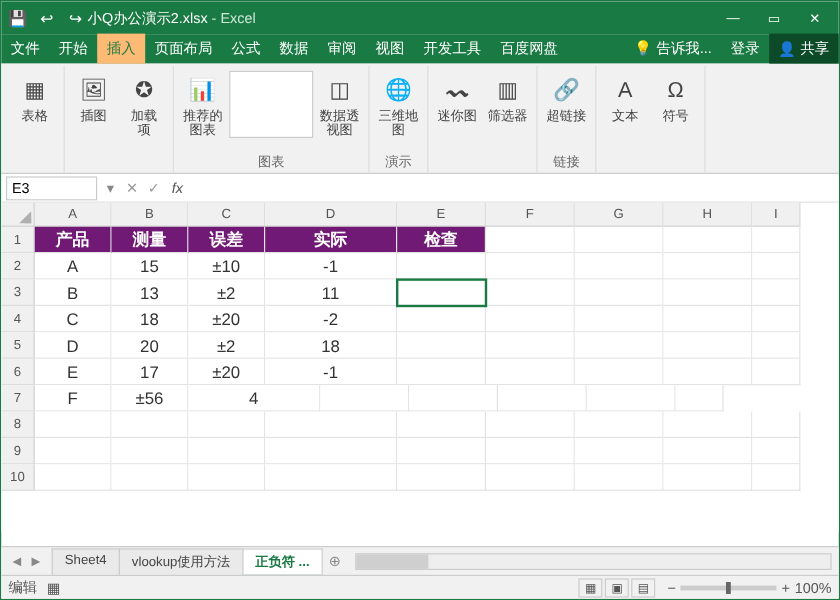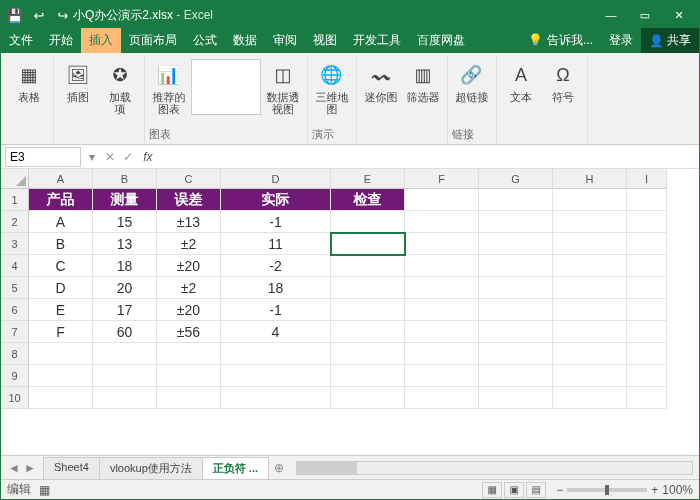--- a/index.html
+++ b/index.html
@@ -12,21 +12,21 @@
 .winbtns{display:flex;gap:2px}
 .winbtn{width:32px;height:20px;display:flex;align-items:center;justify-content:center;color:#fff;font-size:11px}
 .tabs{height:24px;background:#1a7a43;display:flex;align-items:flex-end;color:#fff}
 .tab{padding:4px 8px;font-size:12px;color:#fff;cursor:pointer}
 .tab.active{background:#fdba74;color:#1a7a43}
 .tab.right{margin-left:auto}
 .share{background:#0d4a28;color:#fff;padding:4px 8px;display:flex;align-items:center;gap:3px}
 .ribbon{height:92px;background:#f1f1f1;border-bottom:1px solid #ccc;display:flex;padding:2px 4px 0}
 .group{display:flex;flex-direction:column;align-items:center;border-right:1px solid #ddd;padding:0 4px}
 .group .btns{display:flex;flex:1;align-items:flex-start;gap:2px;padding-top:4px}
-.group .lbl{font-size:11px;color:#666;padding:2px 0;width:100%;}
+.group .lbl{font-size:11px;color:#666;padding:2px 0;width:100%;text-align:center}
 .rbig{width:40px;display:flex;flex-direction:column;align-items:center;gap:2px;padding:2px;color:#444}
 .rbig .ico{width:28px;height:28px;display:flex;align-items:center;justify-content:center;font-size:18px}
 .rbig .t{font-size:11px;line-height:12px;text-align:center}
 .gal{width:70px;height:56px;border:1px solid #ccc;background:#fff}
 .namebox-row{height:24px;background:#fff;border-bottom:1px solid #ddd;display:flex;align-items:center}
 .namebox{width:76px;height:20px;border:1px solid #ccc;margin:0 4px;padding:0 4px;display:flex;align-items:center;font-size:12px;background:#fff}
 .nb-dd{width:14px;text-align:center;color:#888}
 .fx-btns{display:flex;gap:8px;color:#999;padding:0 6px}
 .fx-lbl{color:#555;font-style:italic;padding:0 4px}
 .fx-input{flex:1;height:20px;border:none;padding:0 4px}
@@ -225,21 +225,21 @@
         <div class="cell hdr" style="width: 110px; height: 22px;">实际</div>
         <div class="cell hdr" style="width: 74px; height: 22px;">检查</div>
         <div class="cell" style="width: 74px; height: 22px;"></div>
         <div class="cell" style="width: 74px; height: 22px;"></div>
         <div class="cell" style="width: 74px; height: 22px;"></div>
         <div class="cell" style="width: 40px; height: 22px;"></div>
       </div>
       <div class="row">
         <div class="cell" style="width: 64px; height: 22px;">A</div>
         <div class="cell" style="width: 64px; height: 22px;">15</div>
-        <div class="cell" style="width: 64px; height: 22px;">±13</div>
+        <div class="cell" style="width: 64px; height: 22px;">±10</div>
         <div class="cell" style="width: 110px; height: 22px;">-1</div>
         <div class="cell" style="width: 74px; height: 22px;"></div>
         <div class="cell" style="width: 74px; height: 22px;"></div>
         <div class="cell" style="width: 74px; height: 22px;"></div>
         <div class="cell" style="width: 74px; height: 22px;"></div>
         <div class="cell" style="width: 40px; height: 22px;"></div>
       </div>
       <div class="row">
         <div class="cell" style="width: 64px; height: 22px;">B</div>
         <div class="cell" style="width: 64px; height: 22px;">13</div>
@@ -279,21 +279,20 @@
         <div class="cell" style="width: 64px; height: 22px;">±20</div>
         <div class="cell" style="width: 110px; height: 22px;">-1</div>
         <div class="cell" style="width: 74px; height: 22px;"></div>
         <div class="cell" style="width: 74px; height: 22px;"></div>
         <div class="cell" style="width: 74px; height: 22px;"></div>
         <div class="cell" style="width: 74px; height: 22px;"></div>
         <div class="cell" style="width: 40px; height: 22px;"></div>
       </div>
       <div class="row">
         <div class="cell" style="width: 64px; height: 22px;">F</div>
-        <div class="cell" style="width: 64px; height: 22px;">60</div>
         <div class="cell" style="width: 64px; height: 22px;">±56</div>
         <div class="cell" style="width: 110px; height: 22px;">4</div>
         <div class="cell" style="width: 74px; height: 22px;"></div>
         <div class="cell" style="width: 74px; height: 22px;"></div>
         <div class="cell" style="width: 74px; height: 22px;"></div>
         <div class="cell" style="width: 74px; height: 22px;"></div>
         <div class="cell" style="width: 40px; height: 22px;"></div>
       </div>
       <div class="row">
         <div class="cell" style="width: 64px; height: 22px;"></div>

